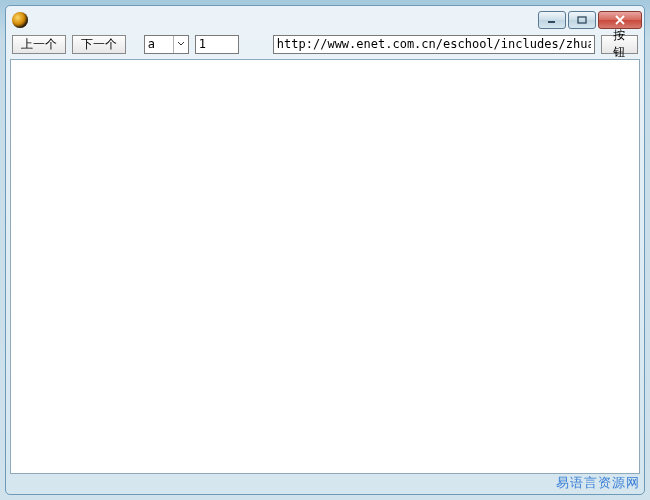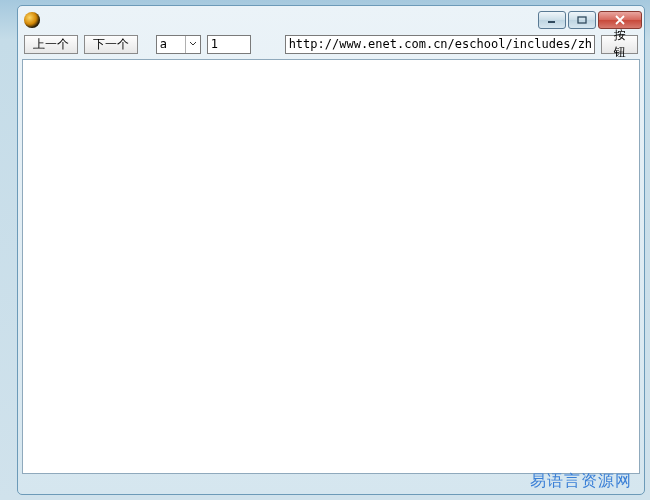--- a/index.html
+++ b/index.html
@@ -10,21 +10,20 @@
       background: linear-gradient(to bottom, #a5c8de 0%, #c5dce8 8%, #d0e2ec 100%);
       position: relative;
       overflow: hidden;
     }
     .window {
       position: absolute;
       left: 5px; top: 5px; right: 5px; bottom: 5px;
       background: linear-gradient(to bottom, #ebf3f8 0%, #d5e6ef 100%);
       border: 1px solid #6c9ab8;
       border-radius: 5px;
-      margin-left: 12px;
     }
     .titlebar {
       height: 27px;
       display: flex;
       align-items: center;
       padding: 0 2px 0 6px;
     }
     .app-icon {
       width: 16px; height: 16px;
       border-radius: 50%;
@@ -98,23 +97,23 @@
     .spinner { width: 44px; }
     .url { width: 330px; }
     .content {
       position: absolute;
       left: 4px; right: 4px; top: 53px; bottom: 20px;
       background: #fff;
       border: 1px solid #8fa9bc;
     }
     .footer {
       position: absolute;
-      right: 12px; bottom: 3px;
+      right: 4px; bottom: 3px;
       text-align: center;
-      font-size: 16px;
+      font-size: 13px;
       line-height: 1.25;
     }
     .footer .line1 { color: #3a7fd6; font-family: "SimSun","宋体",sans-serif; letter-spacing: 1px; }
     .footer .line2 { color: #3a7fd6; font-family: Arial, sans-serif; }
   </style>
 </head>
 <body>
 
 <div class="window">
   <div class="titlebar">

